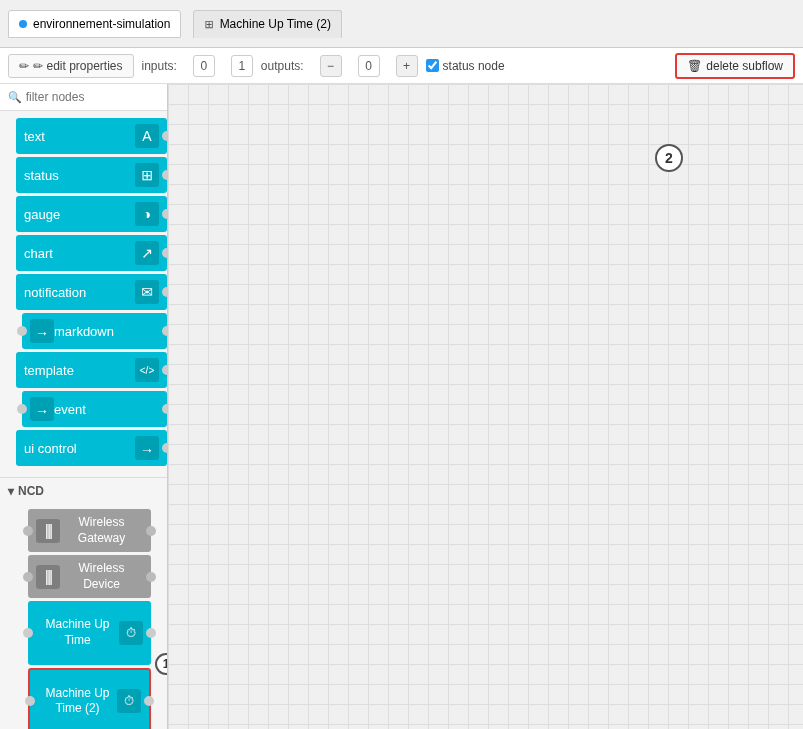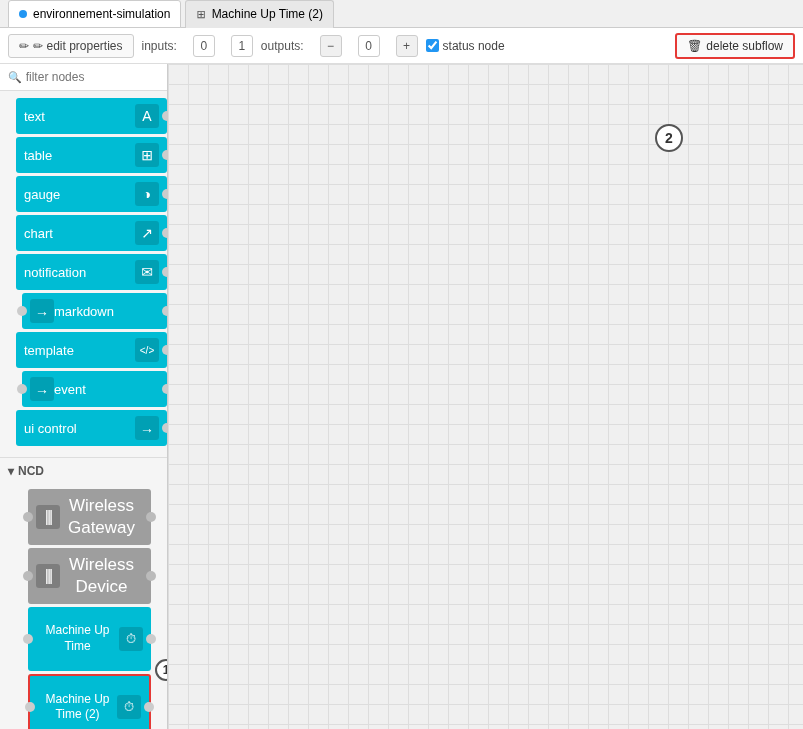--- a/index.html
+++ b/index.html
@@ -5,22 +5,22 @@
     * { box-sizing: border-box; margin: 0; padding: 0; }
     body { font-family: Arial, sans-serif; font-size: 12px; background: #f0f0f0; width: 803px; height: 729px; overflow: hidden; display: flex; flex-direction: column; }
 
     
     .top-bar {
       display: flex;
       align-items: center;
       background: #f0f0f0;
       border-bottom: 1px solid #ccc;
       padding: 4px 8px;
-      gap: 4px;
-      height: 28px;
+      gap: 12px;
+      height: 48px;
     }
     .tab {
       display: flex;
       align-items: center;
       background: #fff;
       border: 1px solid #ccc;
       border-radius: 3px 3px 0 0;
       padding: 4px 10px;
       font-size: 12px;
       gap: 6px;
@@ -182,21 +182,21 @@
       width: calc(100% - 22px);
     }
     .ncd-node .node-port-left {
       width: 10px; height: 10px; background: #bbb; border-radius: 50%;
       position: absolute; left: -5px; top: 50%; transform: translateY(-50%);
     }
     .ncd-node .node-port-right {
       width: 10px; height: 10px; background: #bbb; border-radius: 50%;
       position: absolute; right: -5px; top: 50%; transform: translateY(-50%);
     }
-    .ncd-node .node-label { flex: 1; text-align: center; font-size: 17px; line-height: 1.3; }
+    .ncd-node .node-label { flex: 1; text-align: center; font-size: 12px; line-height: 1.3; }
     .ncd-node .node-icon {
       width: 24px; height: 24px;
       background: rgba(0,0,0,0.2);
       border-radius: 3px;
       display: flex; align-items: center; justify-content: center;
       font-size: 13px;
       color: white;
       flex-shrink: 0;
     }
 
@@ -319,21 +319,21 @@
       <div style="position:relative; margin: 3px 8px 3px 8px;">
         <div class="node-item" style="width:100%; position:relative;">
           <span class="node-label">text</span>
           <span class="node-icon">A</span>
           <div class="node-port-right"></div>
         </div>
       </div>
 
       <div style="position:relative; margin: 3px 8px 3px 8px;">
         <div class="node-item" style="width:100%; position:relative;">
-          <span class="node-label">table</span>
+          <span class="node-label">status</span>
           <span class="node-icon">⊞</span>
           <div class="node-port-right"></div>
         </div>
       </div>
 
       <div style="position:relative; margin: 3px 8px 3px 8px;">
         <div class="node-item" style="width:100%; position:relative;">
           <span class="node-label">gauge</span>
           <span class="node-icon">◑</span>
           <div class="node-port-right"></div>

